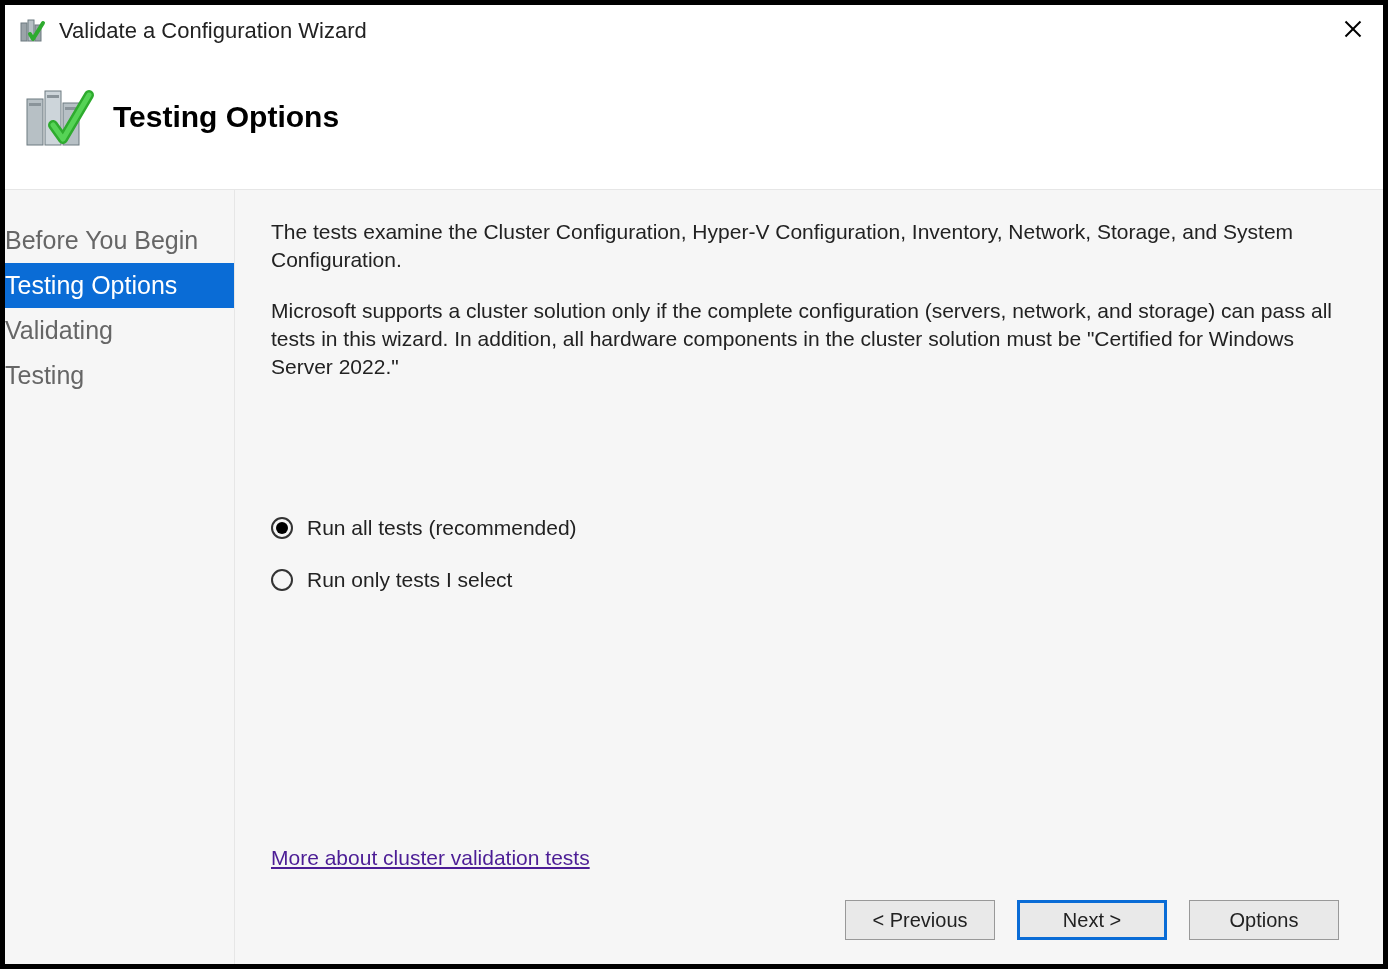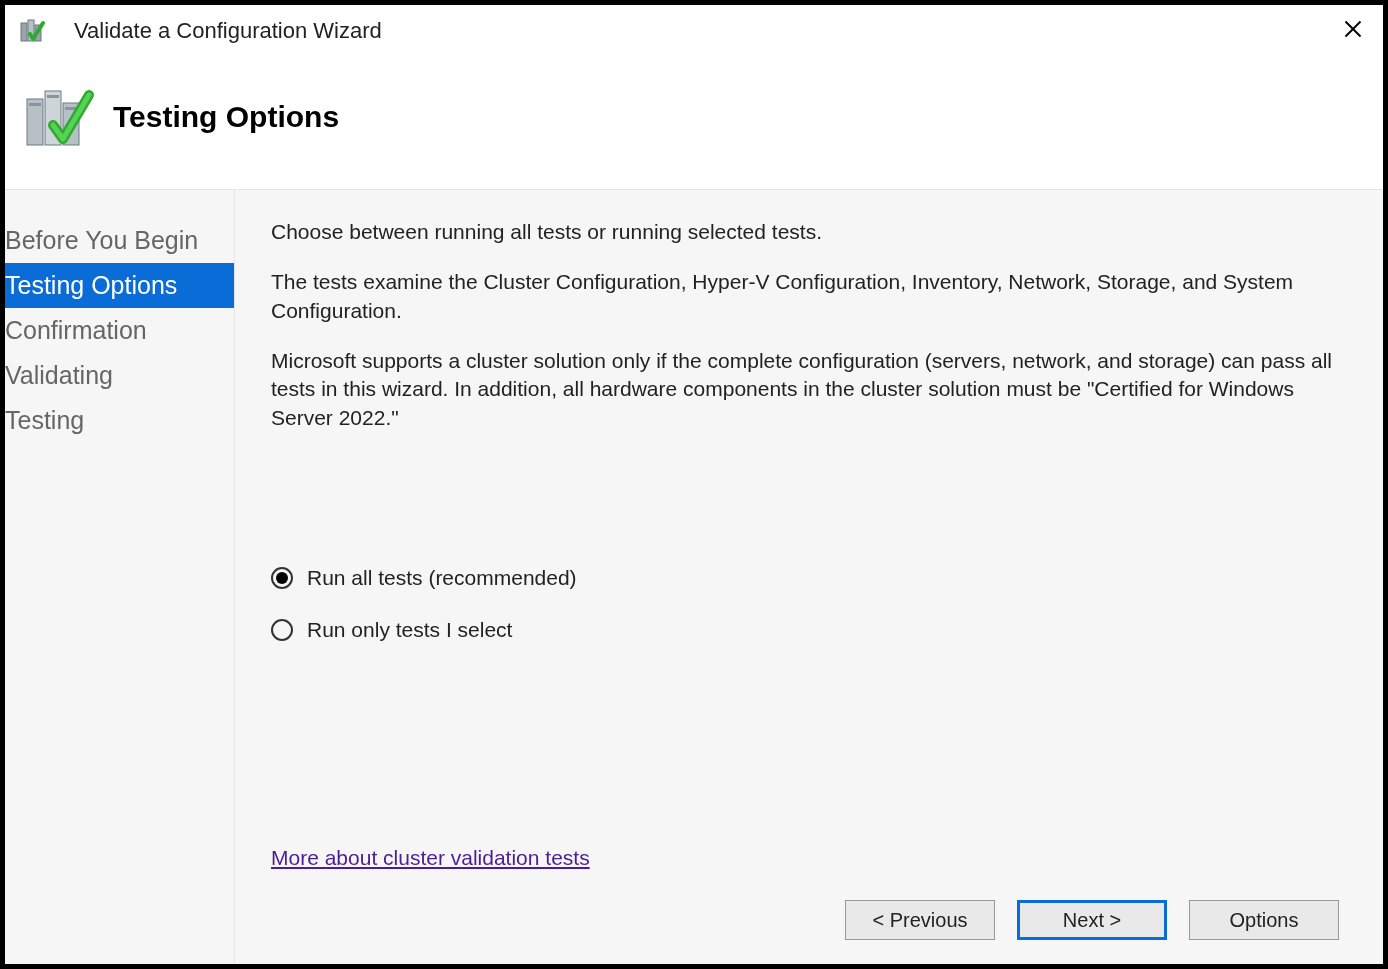--- a/index.html
+++ b/index.html
@@ -17,21 +17,20 @@
     height: 969px;
     background: #fff;
     display: flex;
     flex-direction: column;
   }
   .titlebar {
     display: flex;
     align-items: center;
     padding: 8px 14px 6px 14px;
     height: 50px;
-    gap: 15px;
   }
   .title-icon {
     width: 28px;
     height: 28px;
     margin-right: 12px;
     flex-shrink: 0;
   }
   .title-text {
     font-size: 22px;
     color: #222;
@@ -198,27 +197,25 @@
       </svg>
     </span>
     <span class="header-title">Testing Options</span>
   </div>
 
   <div class="body-area">
 
     <div class="sidebar">
       <div class="sidebar-item">Before You Begin</div>
       <div class="sidebar-item active">Testing Options</div>
-      <div class="sidebar-item">Confirmation</div>
       <div class="sidebar-item">Validating</div>
       <div class="sidebar-item">Testing</div>
     </div>
 
     <div class="main">
-      <div class="instr">Choose between running all tests or running selected tests.</div>
       <div class="instr">The tests examine the Cluster Configuration, Hyper-V Configuration, Inventory, Network, Storage, and System Configuration.</div>
       <div class="instr">Microsoft supports a cluster solution only if the complete configuration (servers, network, and storage) can pass all tests in this wizard. In addition, all hardware components in the cluster solution must be "Certified for Windows Server 2022."</div>
 
       <div class="radio-group">
         <label class="radio-row">
           <span class="radio-vis">
               <span class="radio-dot"></span>
             </span>
           <span>Run all tests (recommended)</span>
         </label>

